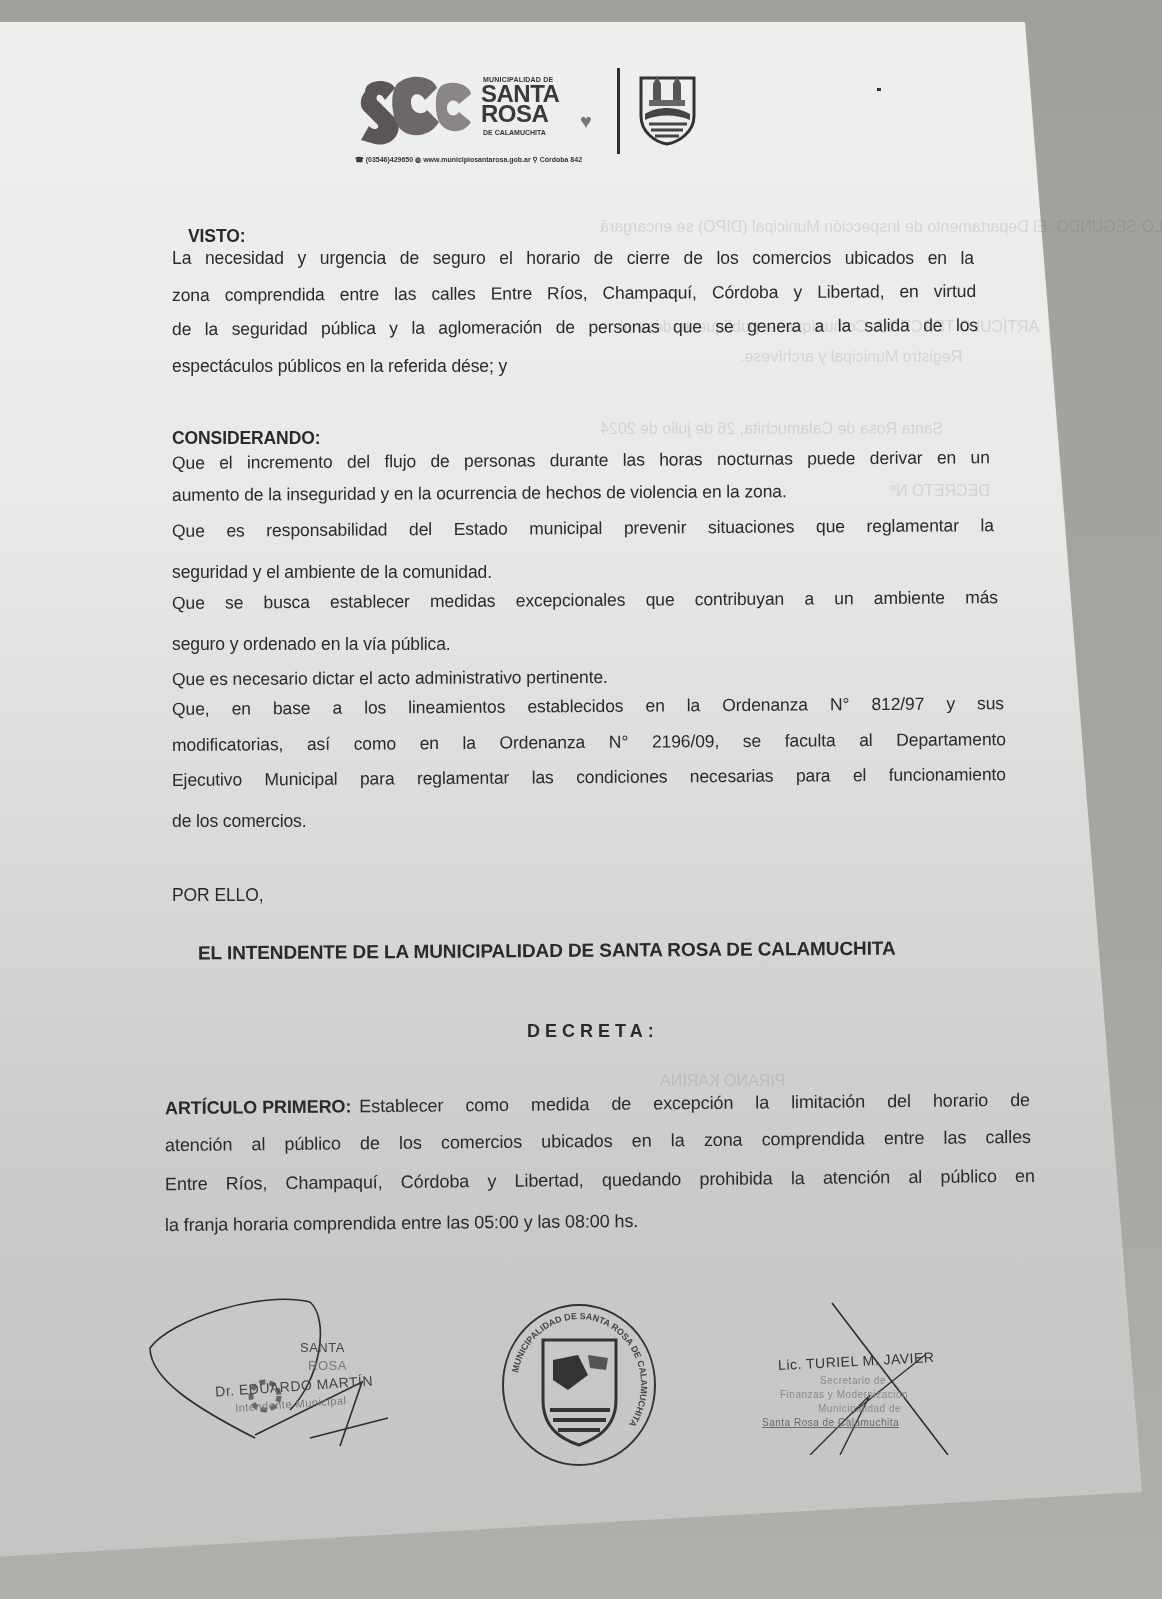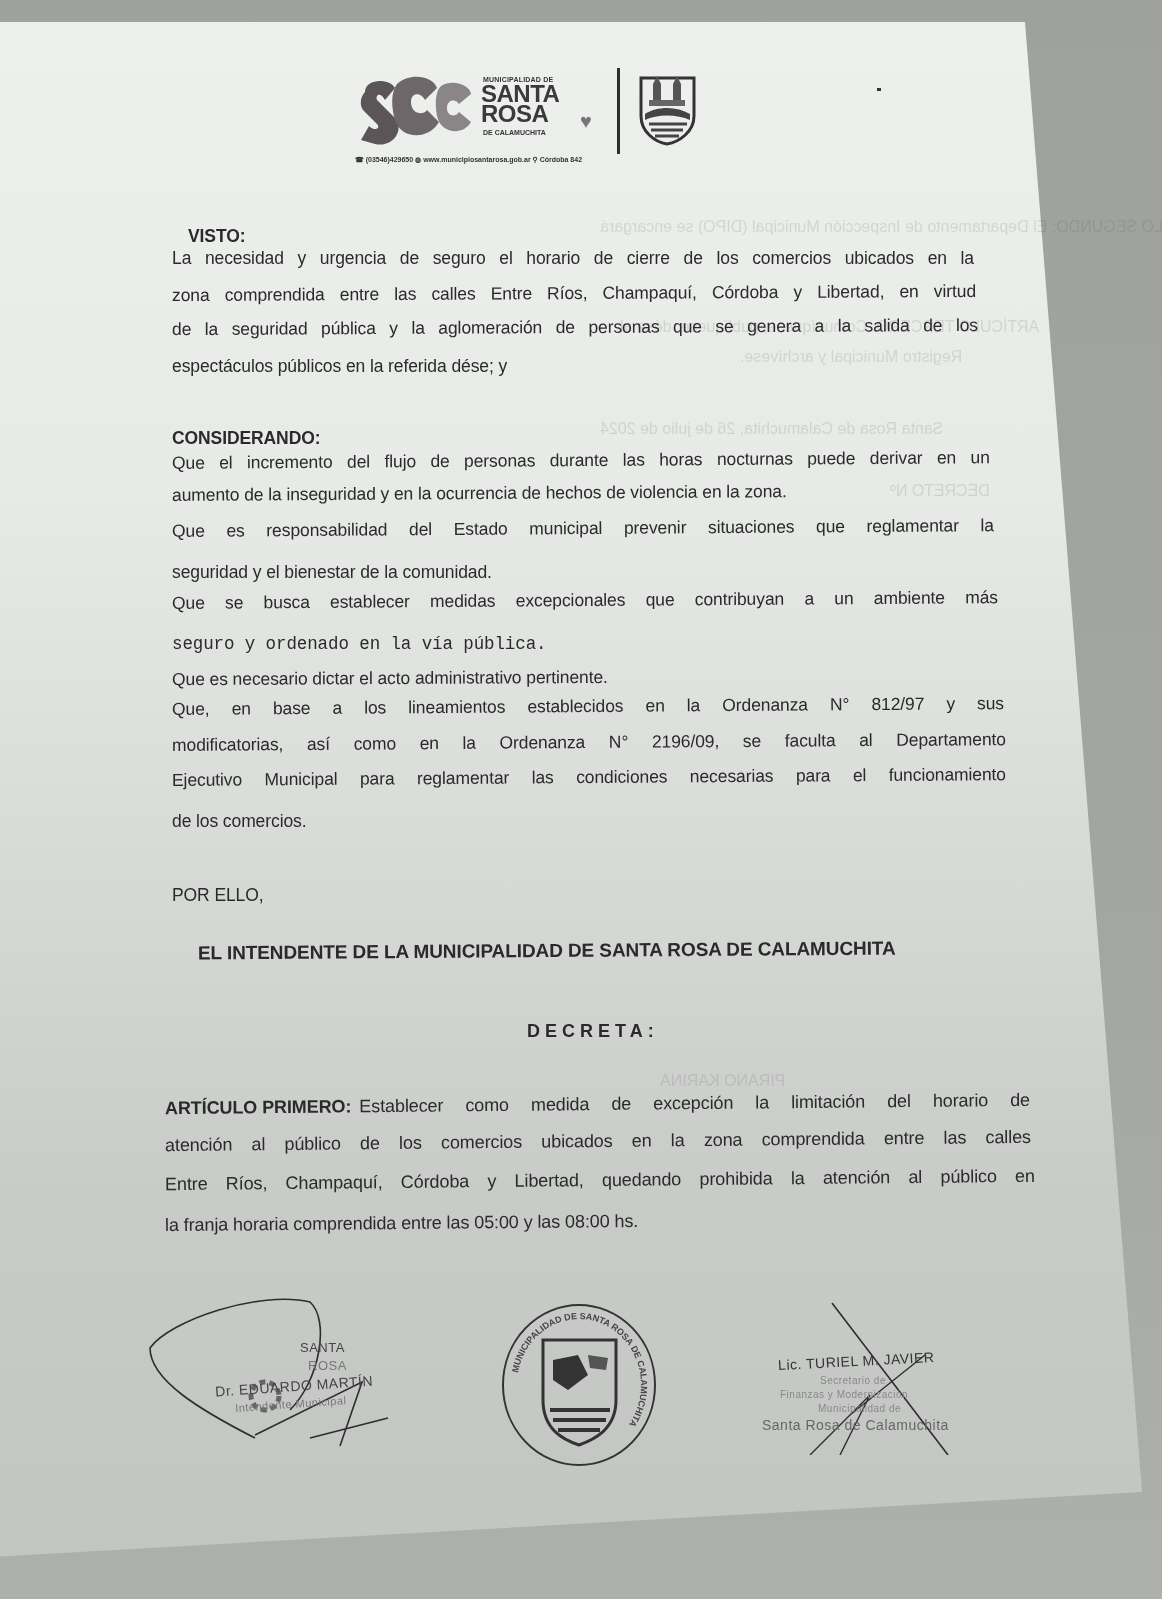--- a/index.html
+++ b/index.html
@@ -164,36 +164,36 @@
       <span>responsabilidad</span>
       <span>del</span>
       <span>Estado</span>
       <span>municipal</span>
       <span>prevenir</span>
       <span>situaciones</span>
       <span>que</span>
       <span>reglamentar</span>
       <span>la</span>
     </div>
-  <div class="line" style="left:172px; top:562px;">seguridad y el bienestar de la comunidad.</div>
+  <div class="line" style="left:172px; top:562px;">seguridad y el ambiente de la comunidad.</div>
   <div class="line justify" style="left:172px; top:590px; width:826px; transform:rotate(-0.4deg);">
       <span>Que</span>
       <span>se</span>
       <span>busca</span>
       <span>establecer</span>
       <span>medidas</span>
       <span>excepcionales</span>
       <span>que</span>
       <span>contribuyan</span>
       <span>a</span>
       <span>un</span>
       <span>ambiente</span>
       <span>más</span>
     </div>
-  <div class="line" style="left:172px; top:634px;font-family:Liberation Mono, monospace;">seguro y ordenado en la vía pública.</div>
+  <div class="line" style="left:172px; top:634px;">seguro y ordenado en la vía pública.</div>
   <div class="line" style="left:172px; top:668px; transform:rotate(-0.3deg);">Que es necesario dictar el acto administrativo pertinente.</div>
   <div class="line justify" style="left:172px; top:696px; width:832px; transform:rotate(-0.4deg);">
       <span>Que,</span>
       <span>en</span>
       <span>base</span>
       <span>a</span>
       <span>los</span>
       <span>lineamientos</span>
       <span>establecidos</span>
       <span>en</span>
@@ -303,17 +303,17 @@
 
   <div class="sig" style="left:750px; top:1295px; width:220px; height:160px;">
     <svg width="220" height="160" style="position:absolute;left:0;top:0;">
       <path d="M82 8 L 198 160" fill="none" stroke="#2d2d2d" stroke-width="1.6"></path>
       <path d="M60 160 L 120 100 L 90 160 M 100 120 L 175 60" fill="none" stroke="#2d2d2d" stroke-width="1.4"></path>
     </svg>
     <div class="stamp-text" style="position:absolute; left:28px; top:58px; font-size:14px; color:#333; transform:rotate(-3deg);">Lic. TURIEL M. JAVIER</div>
     <div class="stamp-text" style="position:absolute; left:70px; top:80px; font-size:10px; color:#888;">Secretario de</div>
     <div class="stamp-text" style="position:absolute; left:30px; top:94px; font-size:10px; color:#888;text-align:center;">Finanzas y Modernización</div>
     <div class="stamp-text" style="position:absolute; left:68px; top:108px; font-size:10px; color:#888;">Municipalidad de</div>
-    <div class="stamp-text" style="position:absolute; left:12px; top:122px; font-size:14px; color:#666;">Santa Rosa de Calamuchita</div>
+    <div class="stamp-text" style="position:absolute; left:12px; top:122px; font-size:10px; color:#666;text-decoration:underline;">Santa Rosa de Calamuchita</div>
   </div>
 
   <div style="position:absolute; left:877px; top:88px; width:4px; height:3px; background:#333;"></div>
 </div>
 
 </body></html>

